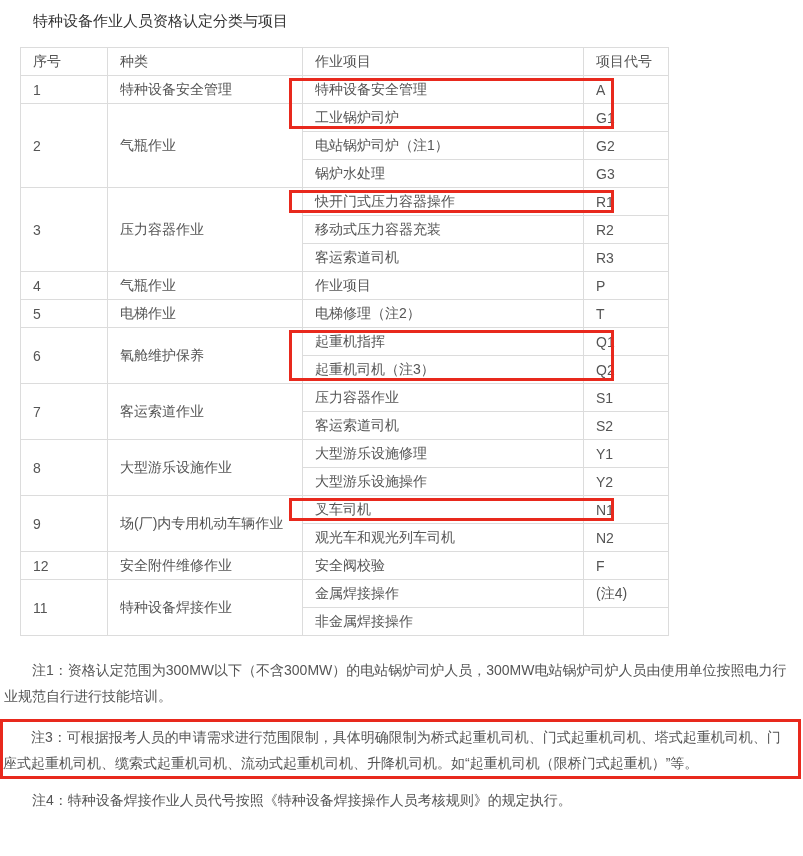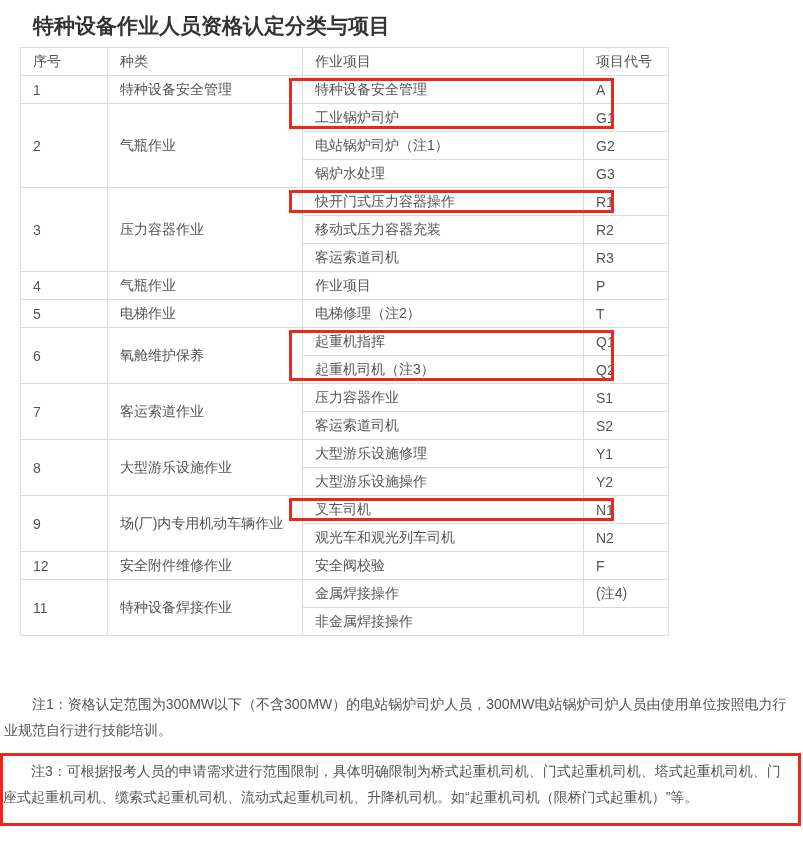--- a/index.html
+++ b/index.html
@@ -10,45 +10,45 @@
   }
   *{box-sizing:border-box;}
   html,body{margin:0;padding:0;}
   body{
     width:803px;height:856px;position:relative;background:#ffffff;
     font-family:"Liberation Sans","DejaVu Sans",sans-serif;
     font-size:14px;color:var(--text);
   }
   .page-title{
     position:absolute;left:33px;top:12px;
-    font-size:21px;color:var(--title);font-weight:bold;
+    font-size:15px;color:var(--title);
   }
   table.qual{
     position:absolute;left:20px;top:47px;width:648px;
     border-collapse:collapse;table-layout:fixed;
   }
   table.qual col.c-no{width:87px;}
   table.qual col.c-cat{width:195px;}
   table.qual col.c-proj{width:281px;}
   table.qual col.c-code{width:85px;}
   table.qual th,table.qual td{
     border:1px solid var(--border);
     height:28px;padding:0 4px 0 12px;
     font-weight:normal;text-align:left;vertical-align:middle;
     color:var(--text);white-space:nowrap;overflow:hidden;
   }
   .notes{
-    position:absolute;left:4px;top:691px;width:793px;
+    position:absolute;left:4px;top:657px;width:793px;
     line-height:26px;color:var(--text);
   }
   .note{margin:0 0 6px 0;text-indent:2em;}
   .note-hl{
     border:3px solid var(--red);
     margin:10px -4px 8px -4px;
-    padding:2px 4px 13px 0;
+    padding:2px 4px 0 0;
   }
   .hl-box{
     position:absolute;border:3px solid var(--red);
     pointer-events:none;background:transparent;
   }
 </style>
 </head>
 <body>
 
 <div class="page-title">特种设备作业人员资格认定分类与项目</div>
@@ -170,18 +170,19 @@
       <tr>
         <td>非金属焊接操作</td>
         <td></td>
       </tr>
     </tbody>
 </table>
 
 <div class="notes" id="notes">
     <div class="note">注1：资格认定范围为300MW以下（不含300MW）的电站锅炉司炉人员，300MW电站锅炉司炉人员由使用单位按照电力行业规范自行进行技能培训。</div>
     <div class="note note-hl">注3：可根据报考人员的申请需求进行范围限制，具体明确限制为桥式起重机司机、门式起重机司机、塔式起重机司机、门座式起重机司机、缆索式起重机司机、流动式起重机司机、升降机司机。如“起重机司机（限桥门式起重机）”等。</div>
+    <div class="note">注4：特种设备焊接作业人员代号按照《特种设备焊接操作人员考核规则》的规定执行。</div>
   </div>
 
 <div class="hl-box" style="left: 288.5px; top: 77.5px; width: 325px; height: 51px;"></div>
 <div class="hl-box" style="left: 288.5px; top: 189.5px; width: 325px; height: 23px;"></div>
 <div class="hl-box" style="left: 288.5px; top: 329.5px; width: 325px; height: 51px;"></div>
 <div class="hl-box" style="left: 288.5px; top: 497.5px; width: 325px; height: 23px;"></div>
 
 </body></html>

